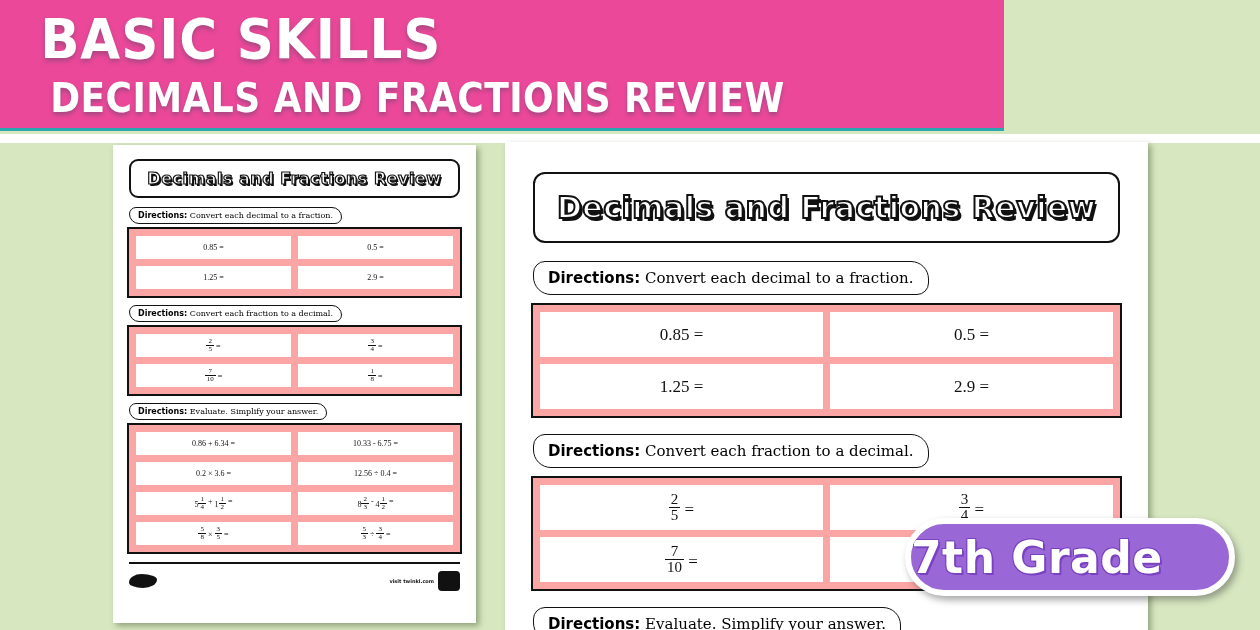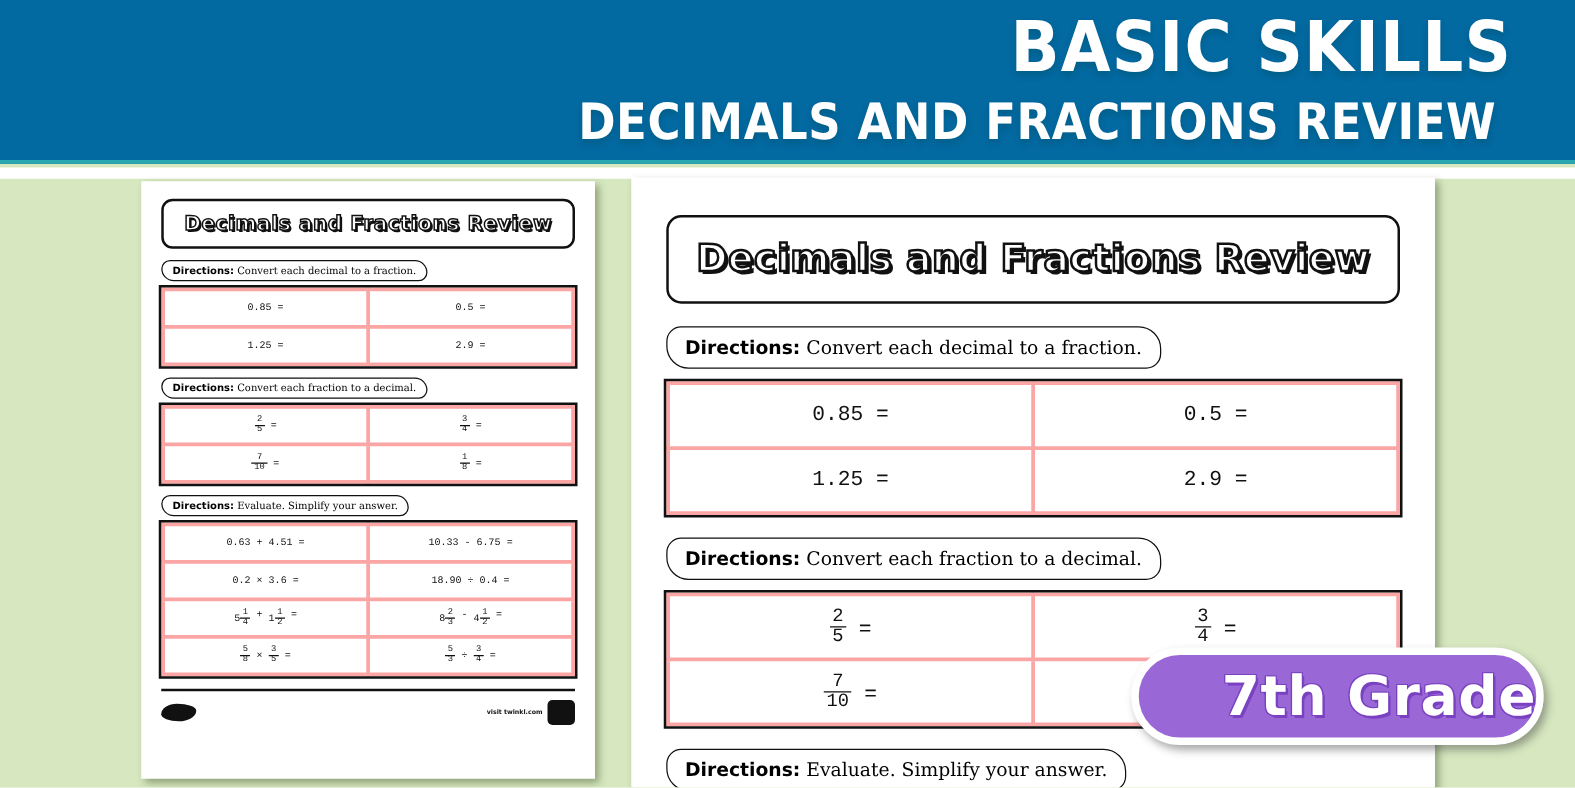--- a/index.html
+++ b/index.html
@@ -16,25 +16,25 @@
     width: 1260px;
     height: 630px;
     background: #d7e8c0;
     overflow: hidden;
   }
 
   
   #header {
     position: absolute;
     left: 0; top: 0;
-    width: 1260px;
+    width: 1004px;
     height: 131px;
-    background: #0369a1;
+    background: #ec4899;
     border-bottom: 3px solid #2aa8b0;
-    text-align: right;
+    text-align: left;
     overflow: hidden;
   }
   #header .h-main {
     margin-top: 8px;
     font-family: "DejaVu Sans", sans-serif;
     font-weight: bold;
     font-size: 56px;
     line-height: 62px;
     letter-spacing: 1px;
     color: #ffffff;
@@ -151,24 +151,24 @@
   }
 
   
   table.ws {
     width: 100%;
     border-collapse: collapse;
     background: #fff;
     table-layout: fixed;
   }
   table.ws td {
-    border: 3px solid #fca5a5;
+    border: 7px solid #fca5a5;
     text-align: center;
     vertical-align: middle;
-    font-family: Liberation Mono, monospace;
+    font-family: Liberation Serif, serif;
     color: #111;
   }
   table.ws {
     outline: 2px solid #111;
     outline-offset: 0px;
   }
 
   #page-left table.ws td { height: 30px; font-size: 8px; }
   #page-right table.ws td { height: 52px; font-size: 17px; }
 
@@ -221,21 +221,21 @@
     left: 905px;
     top: 518px;
     width: 330px;
     height: 78px;
     background: #9a68d6;
     border: 6px solid #ffffff;
     border-radius: 44px;
     box-shadow: 3px 4px 7px rgba(60,60,60,0.45);
     display: flex;
     align-items: center;
-    justify-content: flex-end;
+    justify-content: flex-start;
     overflow: hidden;
   }
   #grade-badge .badge-text {
     font-family: "DejaVu Sans", sans-serif;
     font-weight: bold;
     font-size: 44px;
     color: #ffffff;
     letter-spacing: 0.5px;
     text-shadow: 2px 2px 0 #7a42c0, -1px -1px 0 #7a42c0,
                  1px -1px 0 #7a42c0, -1px 1px 0 #7a42c0;
@@ -316,26 +316,26 @@
       </table>
 
     
     <div class="directions">
       <b>Directions:</b>
       <span>Evaluate. Simplify your answer.</span>
     </div>
     <table class="ws">
       <tbody>
           <tr>
-        <td>0.63 + 4.51 =</td>
+        <td>0.86 + 6.34 =</td>
         <td>10.33 - 6.75 =</td>
       </tr>
       <tr>
         <td>0.2 × 3.6 =</td>
-        <td>18.90 ÷ 0.4 =</td>
+        <td>12.56 ÷ 0.4 =</td>
       </tr>
       <tr>
         <td>
           <span class="mixed"><span>5</span><span class="frac"><span class="num">1</span><span class="den">4</span></span></span><span> + </span><span class="mixed"><span>1</span><span class="frac"><span class="num">1</span><span class="den">2</span></span></span><span> =</span>
         </td>
         <td>
           <span class="mixed"><span>8</span><span class="frac"><span class="num">2</span><span class="den">3</span></span></span><span> - </span><span class="mixed"><span>4</span><span class="frac"><span class="num">1</span><span class="den">2</span></span></span><span> =</span>
         </td>
       </tr>
       <tr>

